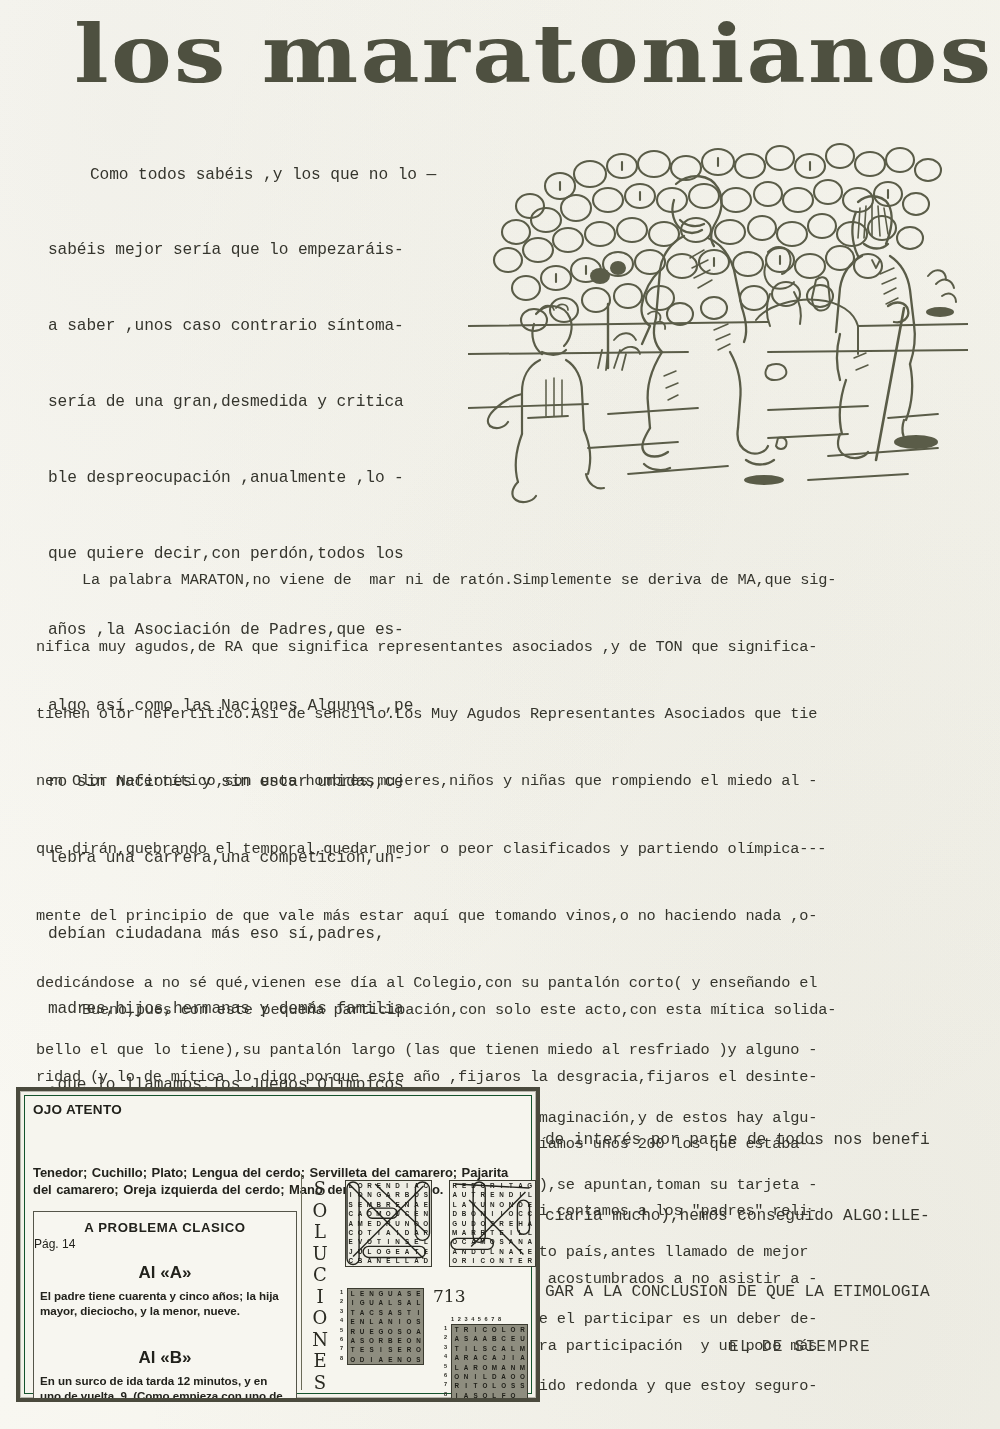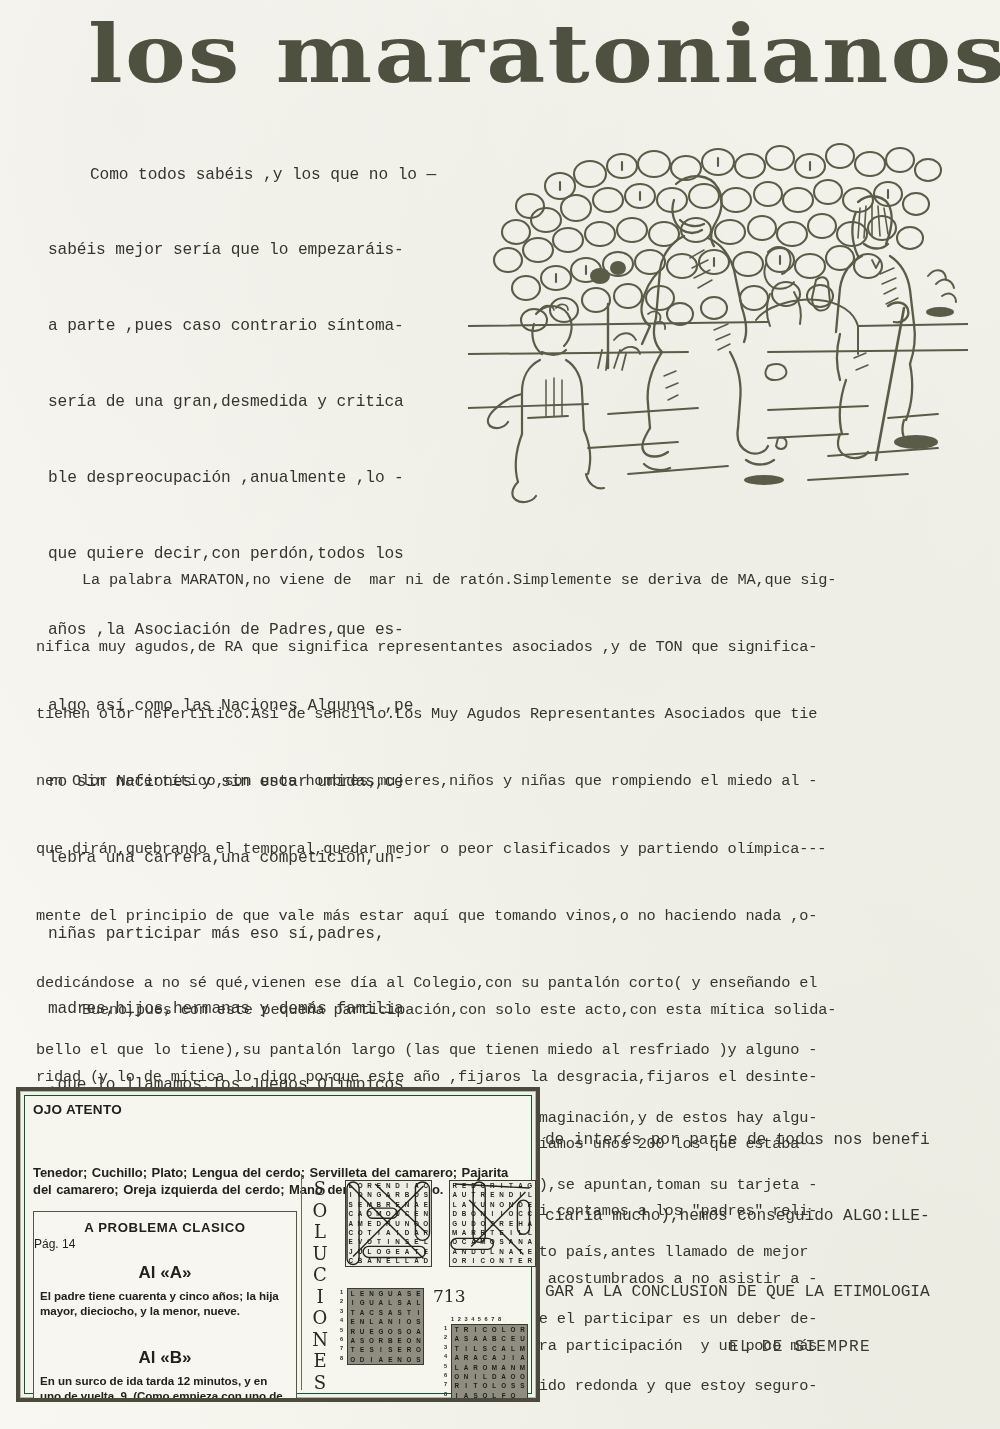--- a/index.html
+++ b/index.html
@@ -30,21 +30,21 @@
       radial-gradient(ellipse at 88% 92%, rgba(150,148,128,0.08), rgba(0,0,0,0) 60%),
       radial-gradient(ellipse at 70% 30%, rgba(160,160,140,0.05), rgba(0,0,0,0) 55%),
       linear-gradient(102deg, rgba(250,249,244,1) 0%, rgba(246,245,238,1) 45%, rgba(243,242,234,1) 100%);
     z-index: 0;
   }
   .page > * { position: relative; z-index: 1; }
 
   
   .masthead {
     position: absolute;
-    left: 88px;
+    left: 74px;
     top: 14px;
     width: 880px;
     height: 82px;
   }
   .masthead-title {
     font-family: "DejaVu Serif", "Liberation Serif", serif;
     font-weight: 700;
     font-size: 80px;
     line-height: 80px;
     letter-spacing: 2px;
@@ -276,29 +276,29 @@
 
 <div class="page">
 
   <div class="masthead">
     <div class="masthead-title">los maratonianos</div>
   </div>
 
   <div class="intro-col">
     <span class="ln ind">Como todos sabéis ,y los que no lo —</span>
     <span class="ln">sabéis mejor sería que lo empezaráis-</span>
-    <span class="ln">a parte ,pues caso contrario síntoma-</span>
+    <span class="ln">a saber ,unos caso contrario síntoma-</span>
     <span class="ln">sería de una gran,desmedida y critica</span>
     <span class="ln">ble despreocupación ,anualmente ,lo -</span>
     <span class="ln">que quiere decir,con perdón,todos los</span>
     <span class="ln">años ,la Asociación de Padres,que es-</span>
     <span class="ln">algo así como las Naciones Algunos ,pe</span>
     <span class="ln">ro sin naciones y sin estar unidas,ce</span>
     <span class="ln">lebra una carrera,una competición,un-</span>
-    <span class="ln">niñas participar más eso sí,padres,</span>
+    <span class="ln">debían ciudadana más eso sí,padres,</span>
     <span class="ln">madres,hijos,hermanas y demás familia</span>
     <span class="ln">,que lo llamamos,los Juegos Olímpicos</span>
     <span class="ln">copiaron de nosotros,MARATON.Algunos</span>
     <span class="ln">dicen pequeño MARATON,yo digo,aseguro</span>
     <span class="ln">afirmo y soy testigo de pequeño no -</span>
     
     
     
   </div>
 

